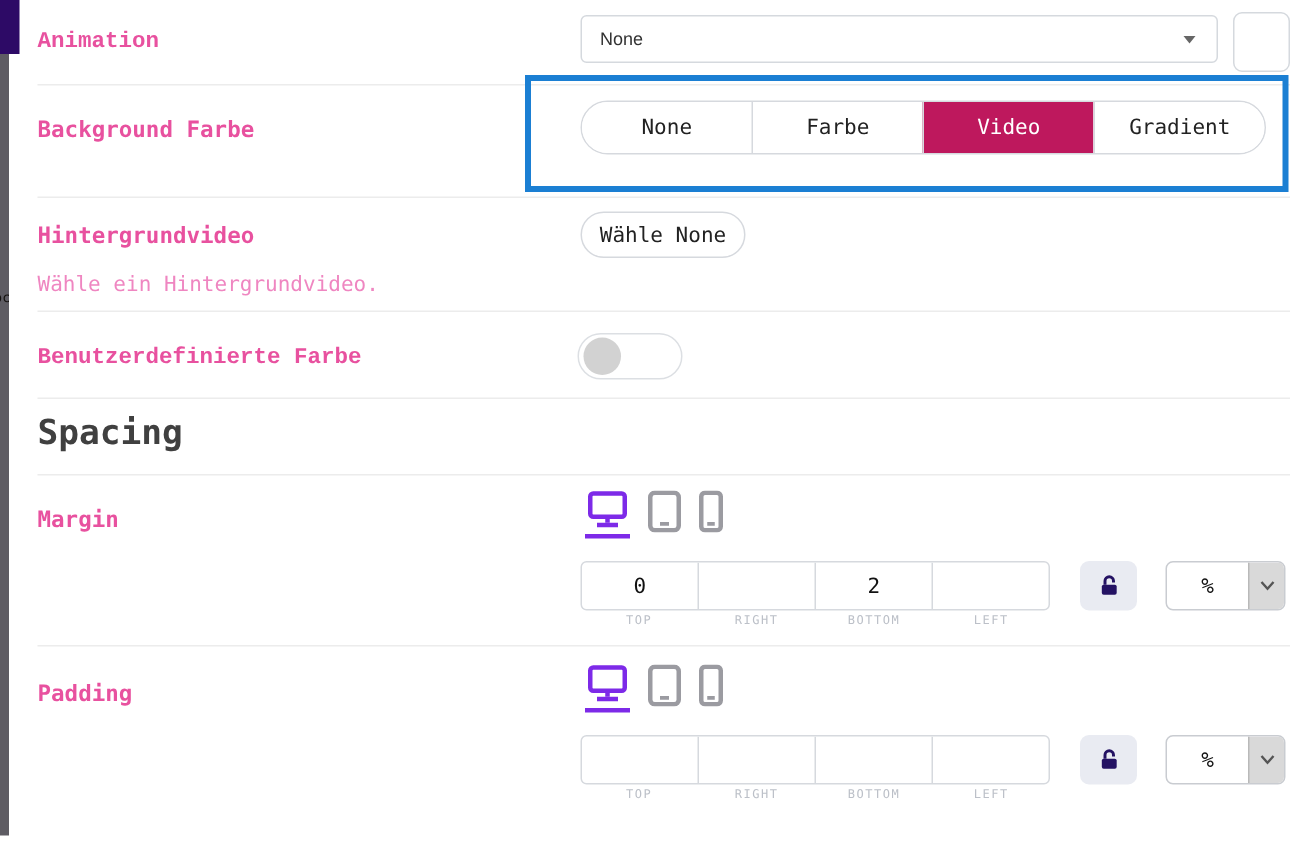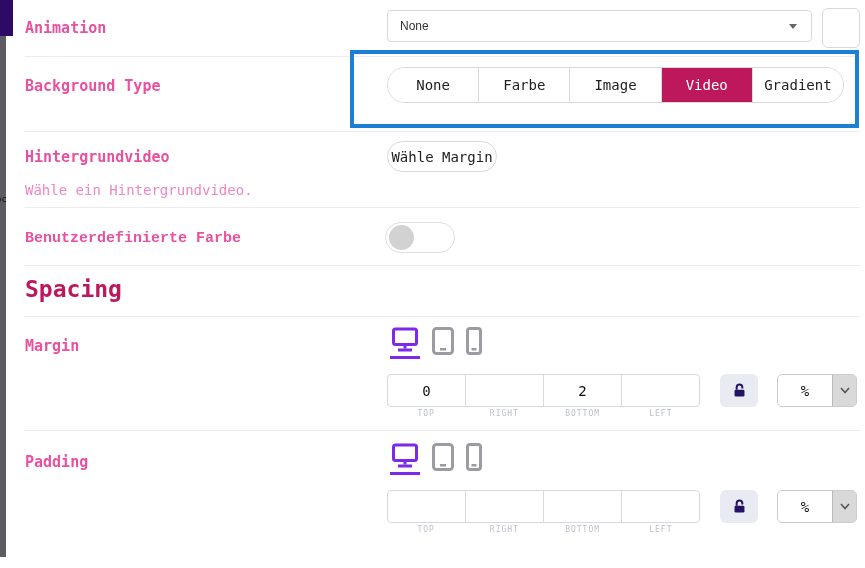--- a/index.html
+++ b/index.html
@@ -12,21 +12,21 @@
 
   
   .purple-corner { left:0; top:0; width:13px; height:36px; background:#2d0a66; }
   .gray-strip { left:0; top:36px; width:6px; height:521px; background:#5e5c63; overflow:hidden; }
   .edge-text { position:absolute; top:158px; left:-4px; color:#14110f; font-size:9px; white-space:nowrap; }
 
   .divider { left:25px; width:835px; height:1px; background:#ececec; }
 
   .row-label { color:#e8519f; font-size:15px; font-weight:bold; white-space:nowrap; }
   .desc { color:#ef86c1; font-size:14px; white-space:nowrap; }
-  .heading { color:#be185d; font-size:23px; font-weight:bold; }
+  .heading { color:#404040; font-size:23px; font-weight:bold; }
 
   
   .anim-select {
     left:387px; top:10px; width:425px; height:32px; background:#fff;
     border:1px solid #d5d9de; border-radius:4px;
     display:flex; align-items:center; padding:0 14px 0 12px; cursor:pointer;
   }
   .anim-select .val { font-family:"Liberation Sans",sans-serif; font-size:12px; color:#333; flex:1; }
   .caret-down { width:0; height:0; border-left:4px solid transparent; border-right:4px solid transparent; border-top:5px solid #666; }
 
@@ -81,42 +81,41 @@
   .unit-select .uarrow { width:24px; background:#d9d9d9; border-left:1px solid #b9b9b9; display:flex; align-items:center; justify-content:center; }
 </style>
 </head>
 <body>
 
 <div class="abs purple-corner"></div>
 <div class="abs gray-strip">
   <span class="edge-text">oc</span>
 </div>
 
-<div class="abs row-label" style="left:25px; top:19px;">Animation</div>
+<div class="abs row-label" style="left:25px; top:19px;font-family:Liberation Mono, monospace;">Animation</div>
 <div class="abs anim-select">
   <span class="val">None</span>
   <span class="caret-down"></span>
 </div>
 <button class="abs blank-box"></button>
 <div class="abs divider" style="top:56px;"></div>
 
-<div class="abs row-label" style="left:25px; top:77px;">Background Type</div>
+<div class="abs row-label" style="left:25px; top:77px;">Background Farbe</div>
 <div class="abs highlight-box"></div>
 <div class="abs seg-group">
   <button class="seg">None</button>
   <button class="seg">Farbe</button>
-  <button class="seg">Image</button>
   <button class="seg active">Video</button>
   <button class="seg">Gradient</button>
 </div>
 <div class="abs divider" style="top:131px;"></div>
 
 <div class="abs row-label" style="left:25px; top:148px;">Hintergrundvideo</div>
 <div class="abs desc" style="left:25px; top:182px;">Wähle ein Hintergrundvideo.</div>
-<button class="abs pill-btn">Wähle Margin</button>
+<button class="abs pill-btn">Wähle None</button>
 <div class="abs divider" style="top:207px;"></div>
 
 <div class="abs row-label" style="left:25px; top:230px;font-family:Liberation Mono, monospace;">Benutzerdefinierte Farbe</div>
 <div class="abs toggle">
   <span class="knob"></span>
 </div>
 <div class="abs divider" style="top:265px;"></div>
 
 <div class="abs heading" style="left:25px; top:276px;">Spacing</div>
 <div class="abs divider" style="top:316px;"></div>

